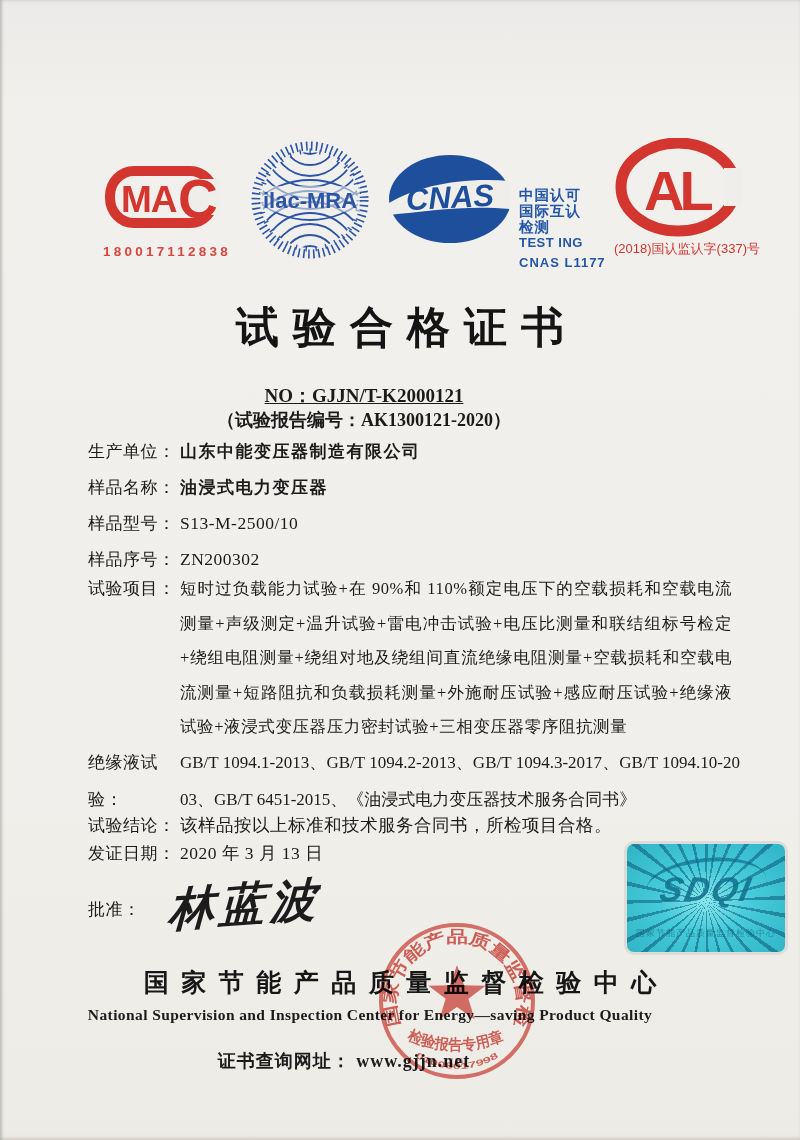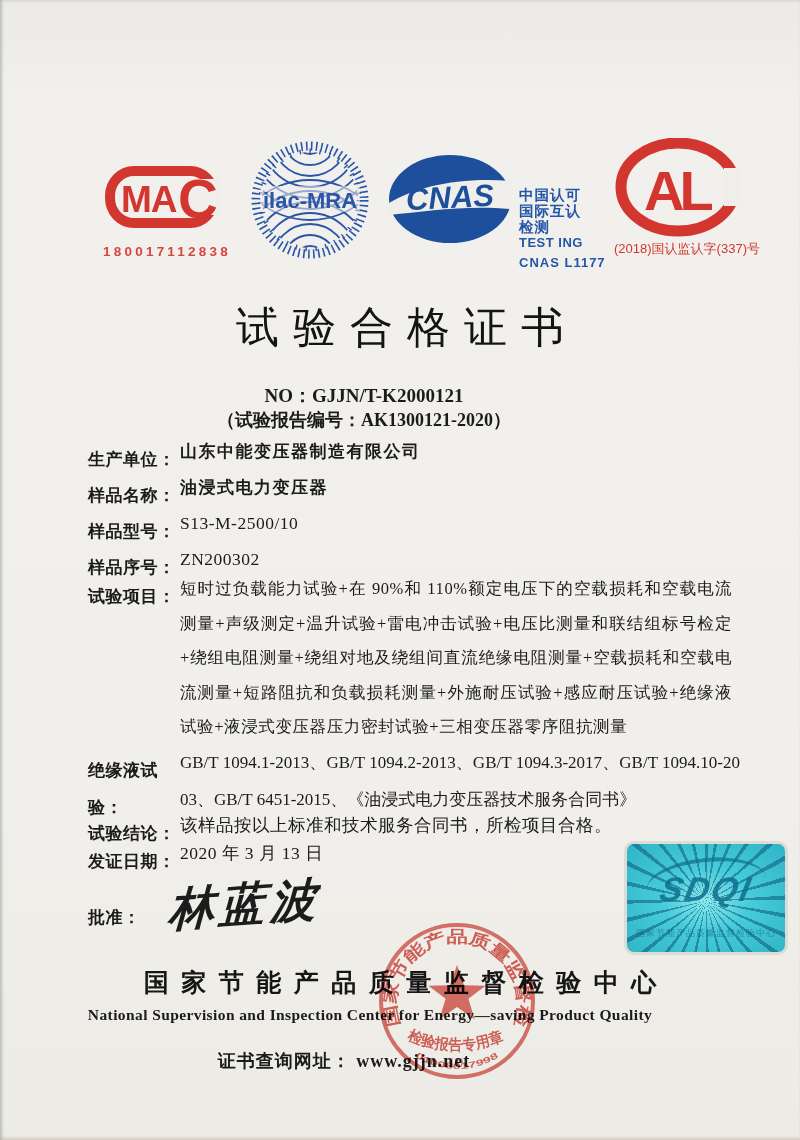--- a/index.html
+++ b/index.html
@@ -17,28 +17,28 @@
   .cma-num{left:96px;top:244px;width:142px;text-align:center;font-family:"Liberation Sans","DejaVu Sans",sans-serif;
     font-size:13.5px;font-weight:700;letter-spacing:3.2px;color:#d8453e;}
   .cnas-info{left:519px;top:157px;color:#2156a8;font-family:"Liberation Sans","DejaVu Sans",sans-serif;font-weight:700;margin-top:30px;}
   .cnas-info .cn{font-size:14.5px;line-height:16px;letter-spacing:1px;}
   .cnas-info .en{font-size:13px;line-height:16px;letter-spacing:0.5px;}
   .cnas-info .en2{font-size:13px;line-height:16px;margin-top:4px;letter-spacing:1px;}
   .cal-cap{left:592px;top:240px;width:190px;text-align:center;font-size:13px;font-weight:400;color:#d2362e;
     font-family:"Liberation Sans","DejaVu Sans",sans-serif;}
 
   
-  .title{left:0;top:299px;width:800px;text-align:center;font-size:43px;font-weight:400;
+  .title{left:0;top:299px;width:800px;text-align:center;font-size:43px;font-weight:700;
     letter-spacing:14px;text-indent:14px;color:#141414;}
-  .no1{left:0;top:383px;width:728px;text-align:center;font-size:19px;font-weight:700;}
+  .no1{left:0;top:383px;width:728px;text-align:center;font-size:19px;font-weight:700;text-decoration:underline;}
   .no2{left:0;top:408px;width:728px;text-align:center;font-size:18px;font-weight:700;}
 
   
   .row{left:88px;font-size:17px;line-height:23px;}
-  .lbl{display:inline-block;width:92px;vertical-align:top;font-weight:700;letter-spacing:0.5px;margin-top:8px;}
+  .lbl{display:inline-block;width:92px;vertical-align:top;font-weight:400;letter-spacing:0.5px;}
   .val-b{font-family:"Liberation Sans","DejaVu Sans",sans-serif;font-weight:700;letter-spacing:1.5px;}
   .val-s{font-size:17.5px;letter-spacing:0.5px;}
   .r5 .lbl,.r5 .val{line-height:34.5px;}
   .r5 .val{display:inline-block;width:552px;text-align:justify;word-break:break-all;font-size:16.5px;letter-spacing:0.6px;}
   .r6 .lbl,.r6 .val{line-height:37px;}
   .r6 .val{display:inline-block;width:560px;text-align:justify;word-break:break-all;font-size:17px;}
   .sig{left:168px;top:874px;font-size:46px;font-weight:600;font-style:italic;letter-spacing:5px;
     transform:rotate(-4deg) skewX(-6deg);color:#1c1c1c;}
 
   

